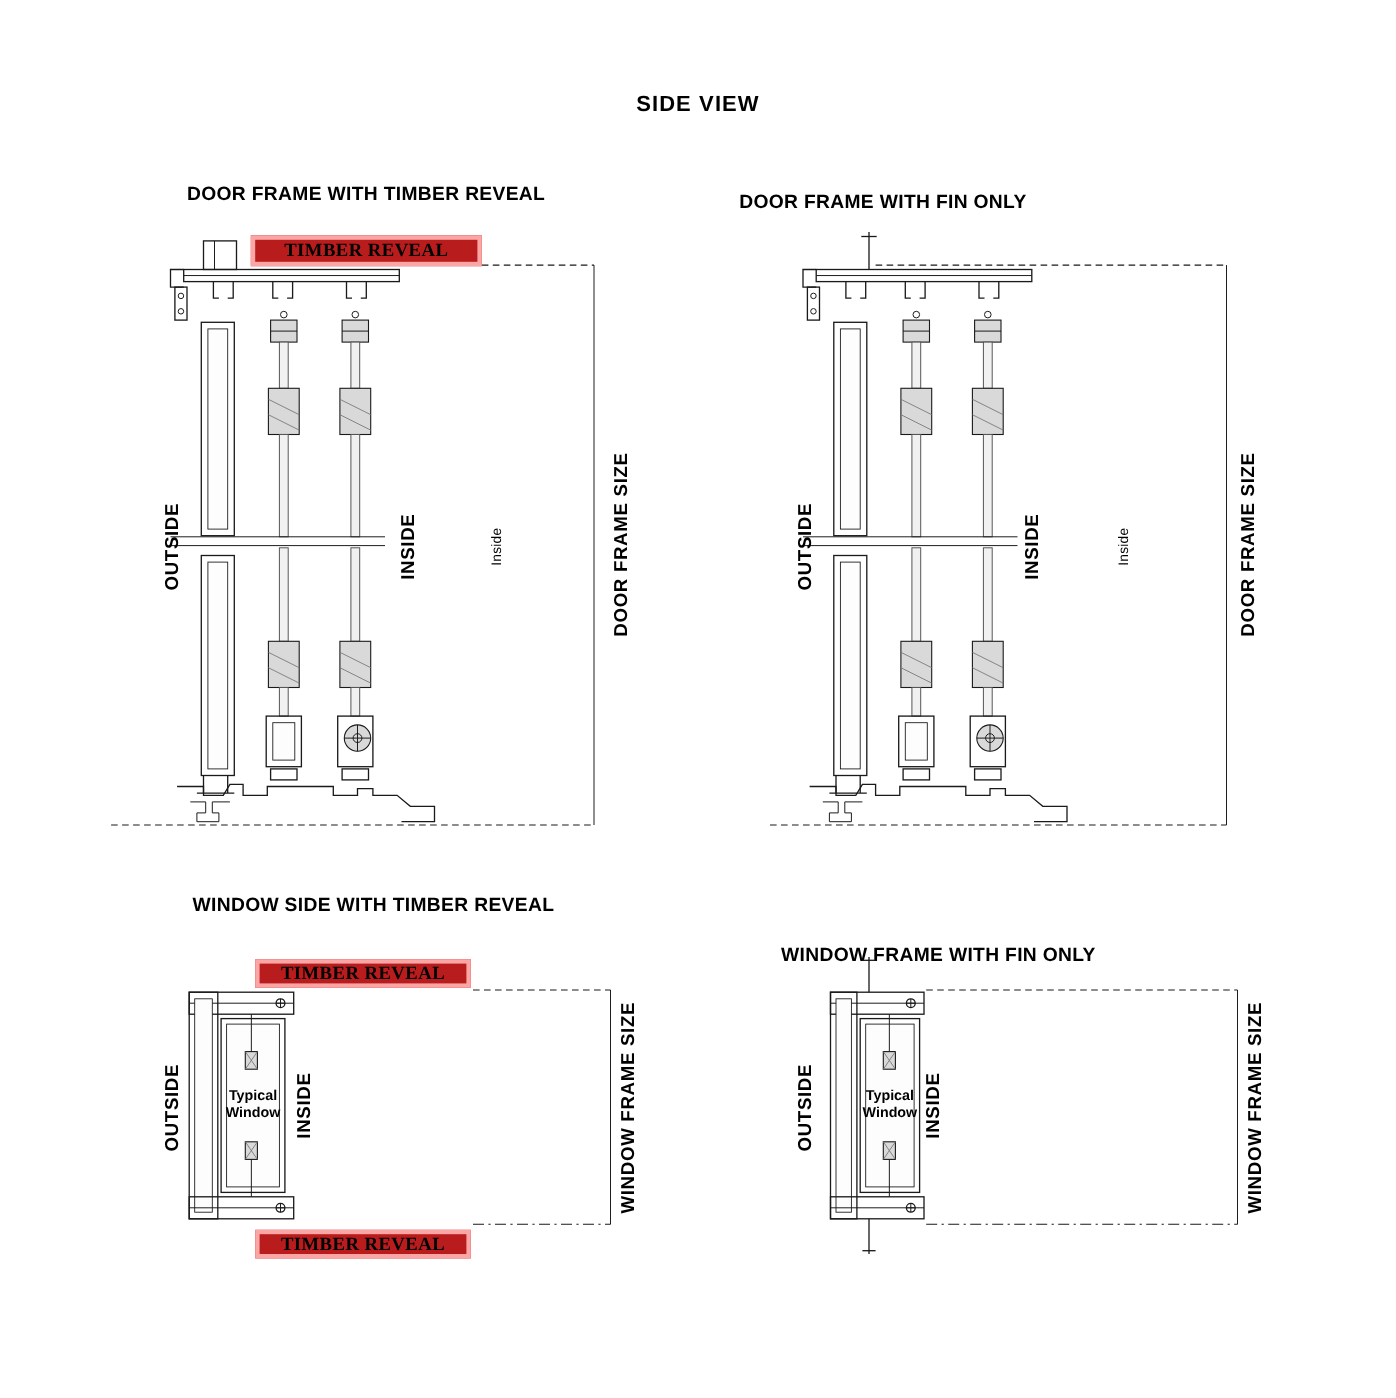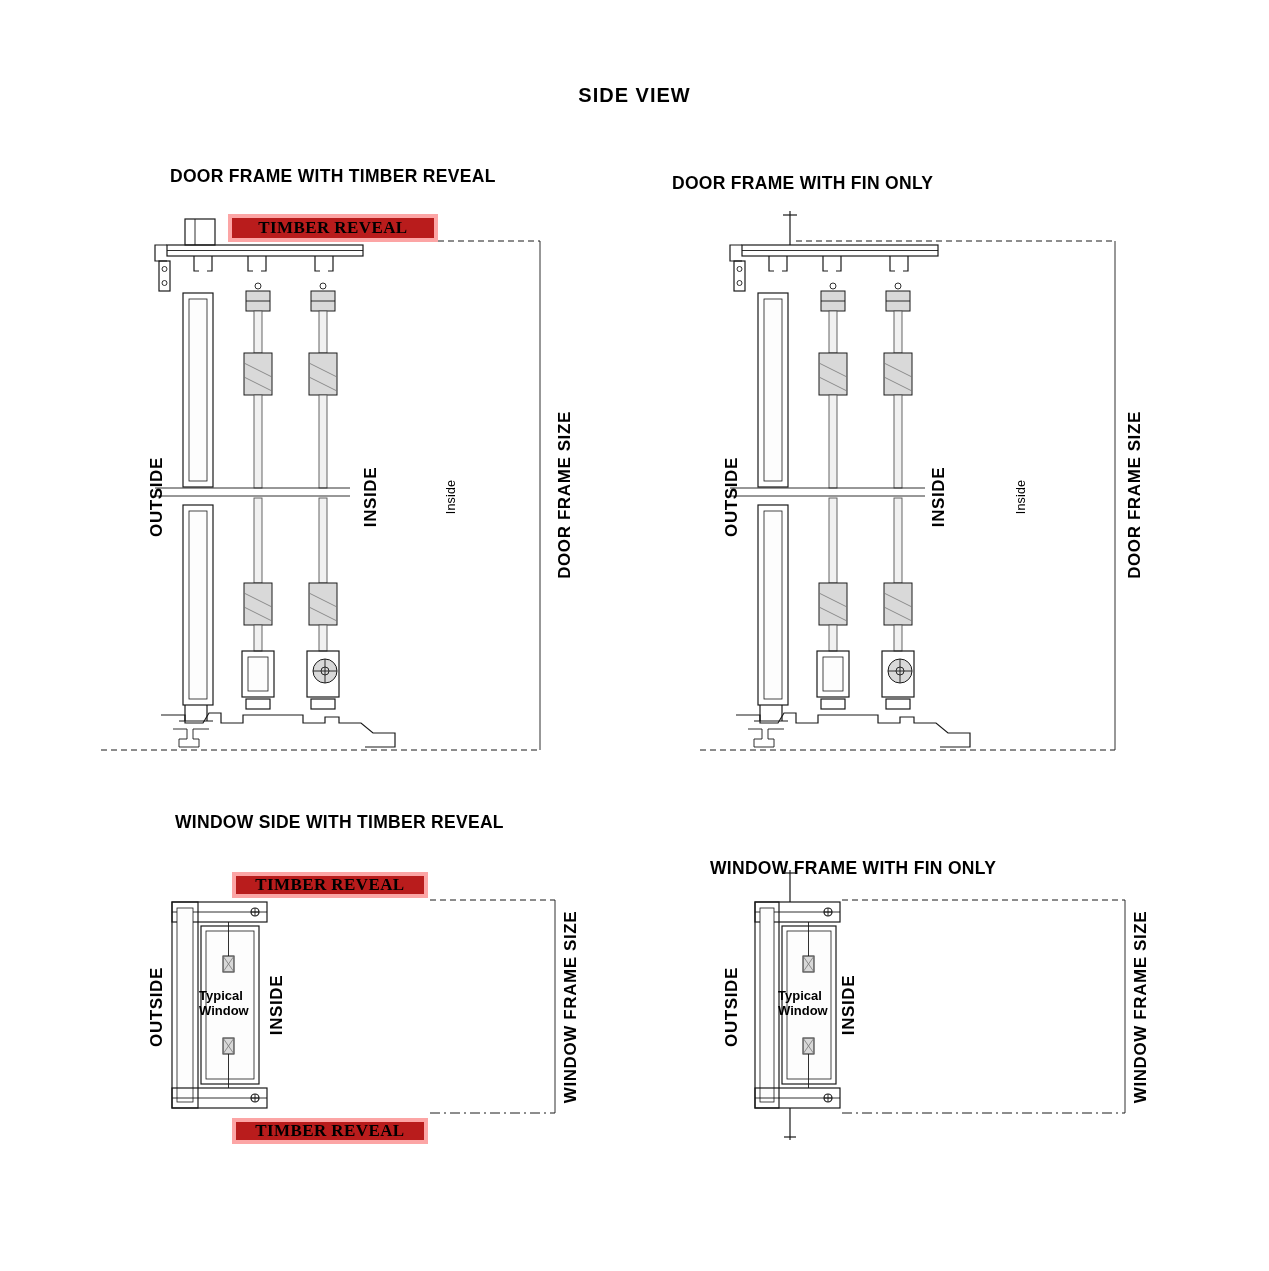--- a/index.html
+++ b/index.html
@@ -31,21 +31,21 @@
   .vlabel {
     position:absolute;
     transform:translate(-50%,-50%) rotate(-90deg);
     white-space:nowrap;
     font-size:17px; font-weight:bold; letter-spacing:0.6px;
   }
   .vlabel-small {
     font-size:12.5px; font-weight:normal; letter-spacing:0.2px;
   }
   .window-note {
-    position:absolute; 
+    position:absolute; text-align:center;
     font-size:13px; font-weight:bold; line-height:15px;
   }
   svg { position:absolute; overflow:visible; }
   .ln    { fill:none; stroke:#1a1a1a; stroke-width:1.2; }
   .lnf   { fill:#fdfdfd; stroke:#1a1a1a; stroke-width:0.8; }
   .lnh   { fill:#d9d9d9; stroke:#1a1a1a; stroke-width:1; }
   .glass { fill:#f1f1f1; stroke:#555; stroke-width:0.9; }
   .thin  { fill:none; stroke:#1a1a1a; stroke-width:0.9; }
   .dash  { fill:none; stroke:#1a1a1a; stroke-width:1; stroke-dasharray:6 4; }
   .dashdot { fill:none; stroke:#1a1a1a; stroke-width:1; stroke-dasharray:10 4 2 4; }

